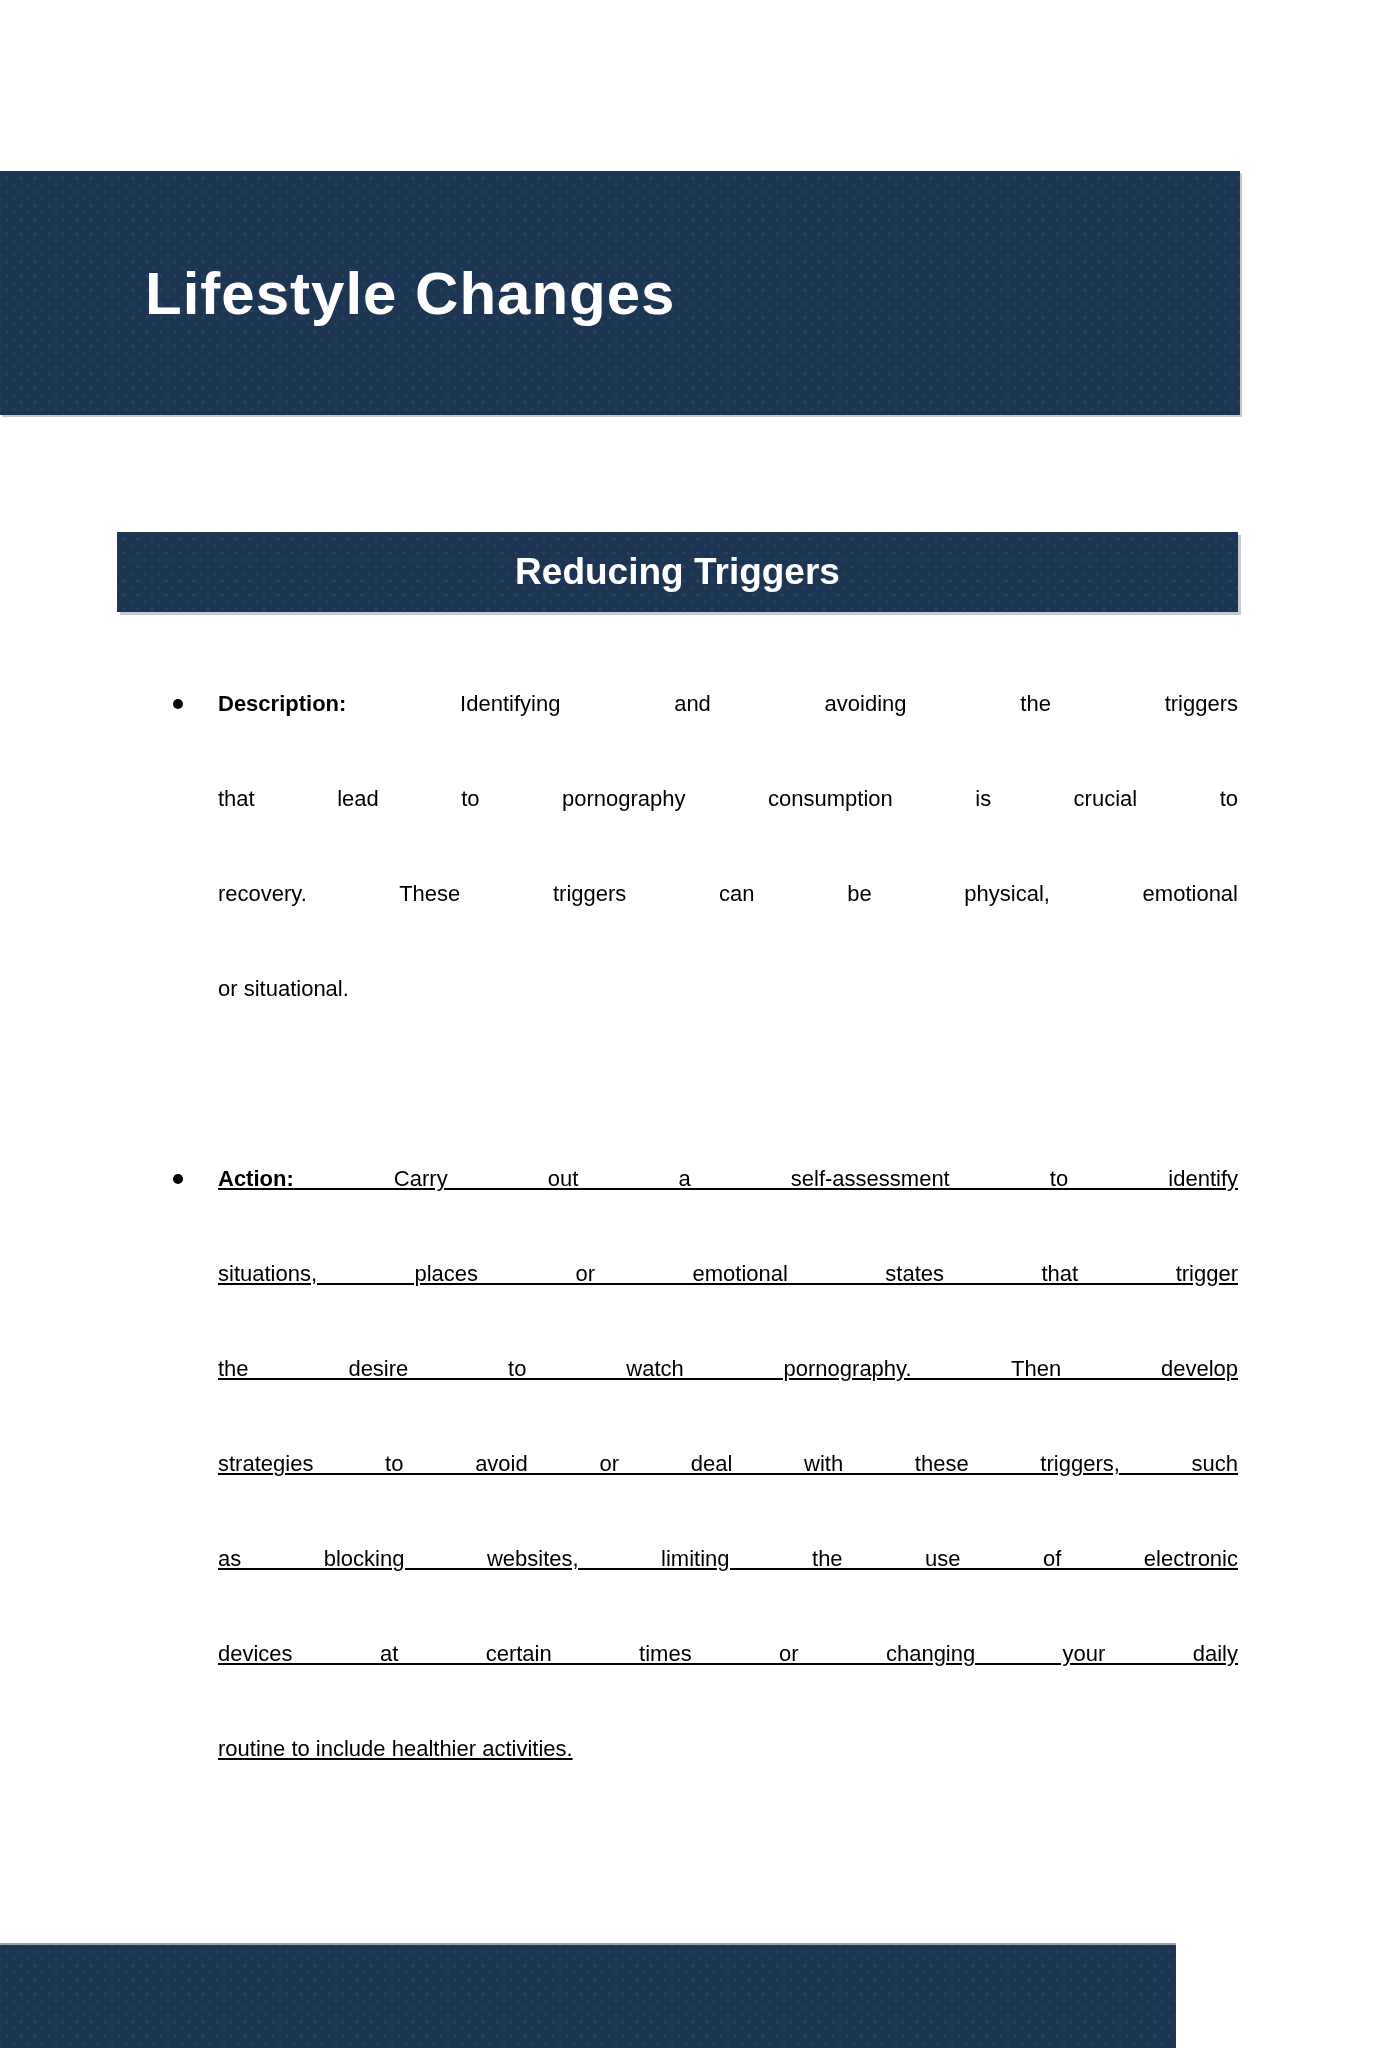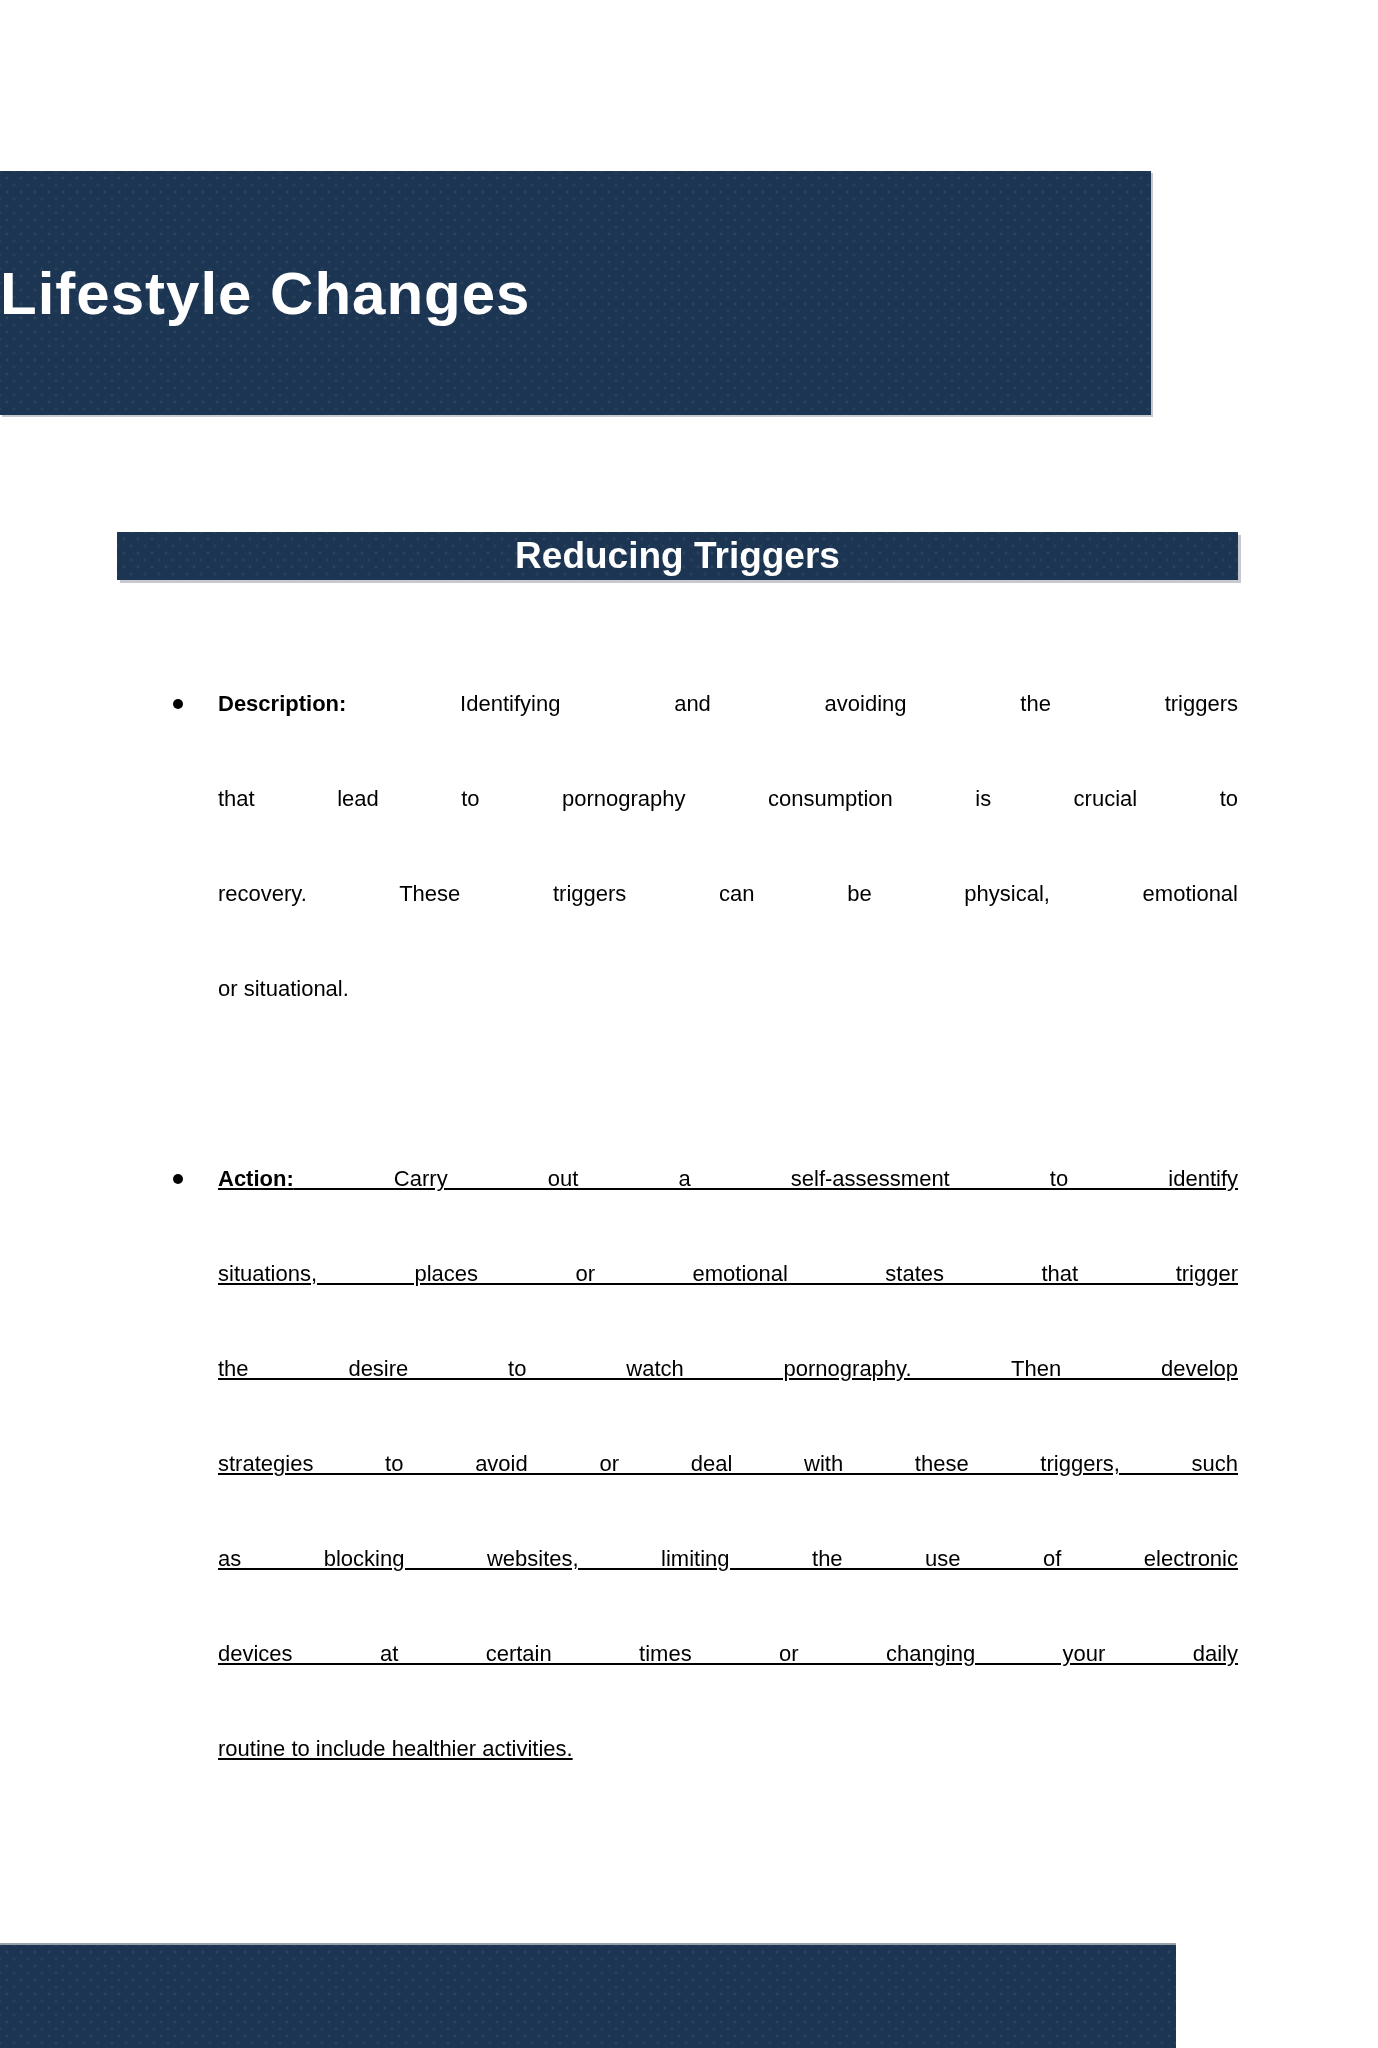--- a/index.html
+++ b/index.html
@@ -22,33 +22,33 @@
   .texture{
     background-color:var(--navy);
     background-image:
       radial-gradient(rgba(255,255,255,0.07) 1.3px, transparent 1.8px),
       radial-gradient(rgba(255,255,255,0.05) 1.3px, transparent 1.8px);
     background-size:14px 14px, 14px 14px;
     background-position:0 0, 7px 7px;
   }
   .header-banner{
     position:absolute;left:0;top:171px;
-    width:1151px;height:244px;
+    width:1240px;height:244px;
     display:flex;align-items:center;
-    box-sizing:border-box;
+    padding-left:145px;box-sizing:border-box;
     box-shadow:2px 2px 0 var(--shadow);
   }
   .header-banner h1{
     margin:0;
     font-size:60px;font-weight:700;letter-spacing:1px;
     color:#ffffff;
   }
   .section-bar{
     position:absolute;left:117px;top:532px;
-    width:1121px;height:48px;
+    width:1121px;height:80px;
     display:flex;align-items:center;justify-content:center;
     box-shadow:3px 3px 0 var(--shadow);
   }
   .section-bar h2{
     margin:0;
     font-size:37px;font-weight:700;
     color:#ffffff;
   }
   ul.bullet-list{
     position:absolute;left:117px;top:656px;

